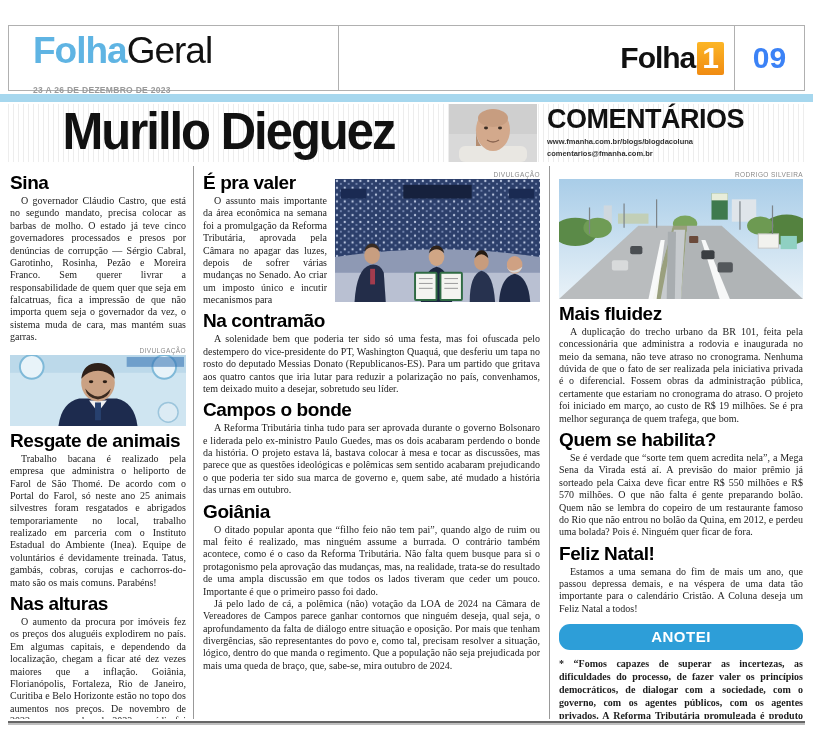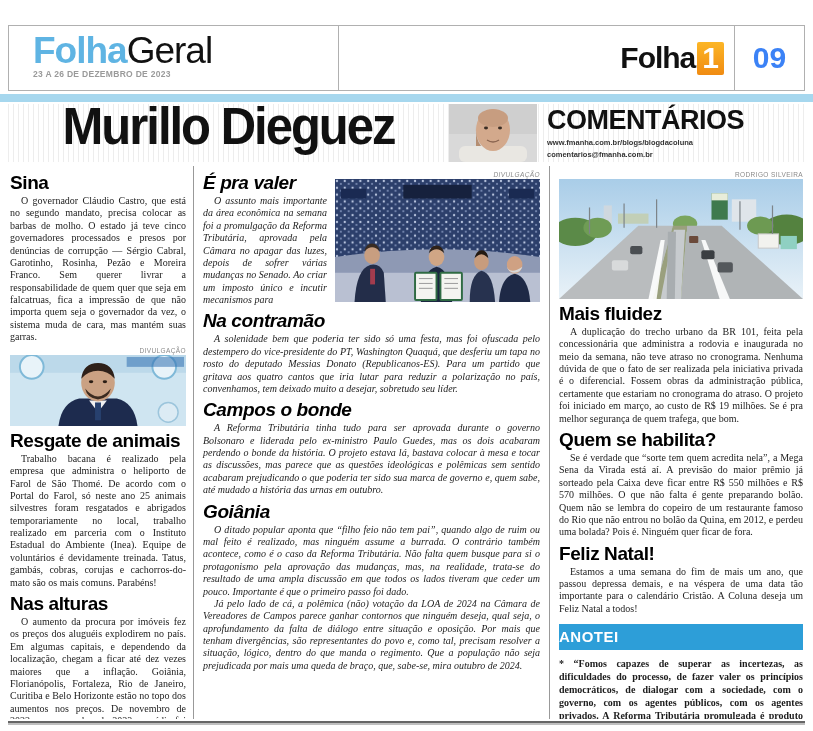--- a/index.html
+++ b/index.html
@@ -12,59 +12,59 @@
   
   .masthead {
     position:absolute; left:8px; right:8px; top:25px; height:66px;
     border:1px solid #b0b0b0; display:flex; align-items:stretch;
     font-family:"Liberation Sans", sans-serif;
   }
   .mh-left { width:330px; border-right:1px solid #b0b0b0; padding:6px 0 0 24px; }
   .logo-line { font-size:37px; font-weight:700; letter-spacing:-1px; line-height:1; }
   .logo-blue { color:#5fb4e3; }
   .logo-black { color:#111; font-weight:400;text-align:center; }
-  .mh-date { font-size:8.5px; font-weight:700; color:#9a9a9a; letter-spacing:0.3px; margin-top:0; }
+  .mh-date { font-size:8.5px; font-weight:700; color:#9a9a9a; letter-spacing:0.3px; margin-top:16px; }
   .mh-mid { flex:1; }
   .mh-brand { width:120px; display:flex; align-items:center; justify-content:flex-end; padding-right:10px; }
   .brand-folha { font-size:30px; font-weight:800; color:#111; letter-spacing:-1px; }
   .brand-one {
     display:inline-block; font-size:30px; font-weight:800; color:#fff; line-height:1;
     background:linear-gradient(180deg,#fcb626,#f08b12); padding:1px 5px 2px 5px; margin-left:2px;
     border-radius:2px;
   }
   .mh-page { width:70px; border-left:1px solid #b0b0b0; display:flex; align-items:center; justify-content:center; }
   .page-num { font-size:30px; font-weight:800; color:#3b82f6; }
   
   .blue-bar { position:absolute; left:0; right:0; top:94px; height:8px; }
   
   .title-strip {
     position:absolute; left:8px; right:8px; top:104px; height:58px;
     background:repeating-linear-gradient(90deg,#ededed 0 1px,#ffffff 1px 5px);
-    display:flex; align-items:flex-start;
+    display:flex; align-items:center;
   }
   .columnist-name {
     flex:1; text-align:center; font-family:"Liberation Sans", sans-serif;
     font-size:49px; font-weight:700; letter-spacing:-2px; line-height:0.95;
     color:#111; transform:scaleY(1.05); transform-origin:bottom; padding-bottom:2px;
   }
   .columnist-photo-wrap { width:88px; height:58px; overflow:hidden; flex:none; }
   .comentarios-block { width:268px; padding:2px 4px 4px 10px; flex:none; background:rgba(255,255,255,0.0); }
   .comentarios-title {
     font-family:"Liberation Sans", sans-serif; font-size:27px; font-weight:700;
     letter-spacing:-0.5px; color:#111; line-height:1.05;
   }
   .comentarios-contacts { margin-top:3px; font-family:"Liberation Sans", sans-serif;
     font-size:7.5px; font-weight:700; color:#333; line-height:1.5; }
   
   .content {
     position:absolute; left:8px; right:8px; top:166px; bottom:12px;
     display:flex; overflow:hidden;
   }
   .col1 { width:186px; flex:none; border-right:1px solid #999; padding:2px 7px 0 2px; }
-  .colC { width:356px; flex:none; border-right:1px solid #999; padding:2px 9px 0 9px;font-style:italic; }
+  .colC { width:356px; flex:none; border-right:1px solid #999; padding:2px 9px 0 9px; }
   .colR { flex:1; padding:2px 2px 0 9px; }
   h2.head {
     font-family:"Liberation Sans", sans-serif; font-size:19px; font-weight:800;
     letter-spacing:-0.4px; color:#000; line-height:1.05; margin:5px 0 2px 0;
   }
   .body-text {
     font-size:10px; line-height:1.24; text-align:justify; color:#1c1c1c; text-indent:11px;
   }
   .body-text.no-indent { text-indent:0; }
   .credit {
@@ -72,23 +72,23 @@
     letter-spacing:0.4px; text-align:right; margin:3px 0 1px 0;
   }
   .photo-frame { width:100%; display:block; }
   .photo-frame svg { display:block; width:100%; height:auto; }
   
   .split-row { display:flex; gap:8px; }
   .split-narrow { width:124px; flex:none; }
   .split-photo { flex:1; }
   
   .anotei-banner {
-    margin:9px 0 7px 0; color:#fff; 
+    margin:9px 0 7px 0; color:#fff; text-align:center;
     font-family:"Liberation Sans", sans-serif; font-size:15px; font-weight:800;
-    letter-spacing:0.5px; padding:4px 0 5px 0;
+    letter-spacing:0.5px; padding:4px 0 5px 0;border-radius:11px;
   }
   .quote-text { font-size:10px; font-weight:700; line-height:1.3; text-align:justify; color:#1c1c1c; }
   
   .bottom-rule {
     position:absolute; left:8px; right:8px; bottom:8px; height:0;
     border-top:2px solid #666; box-shadow:0 2px 0 rgba(0,0,0,0.25);
   }
 </style>
 </head>
 <body>

